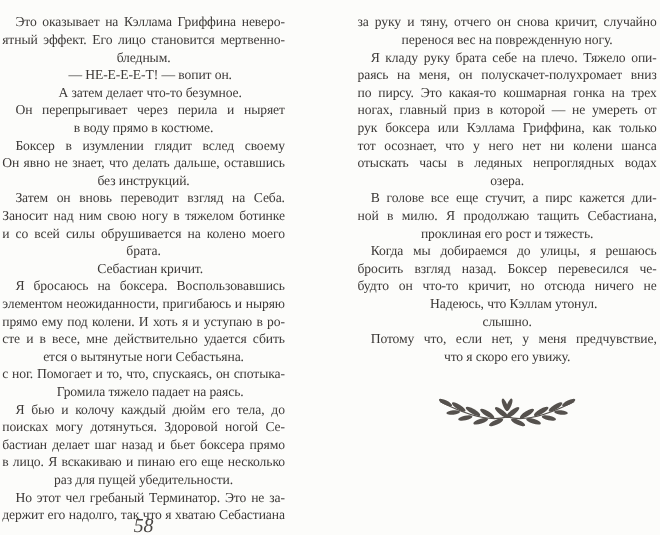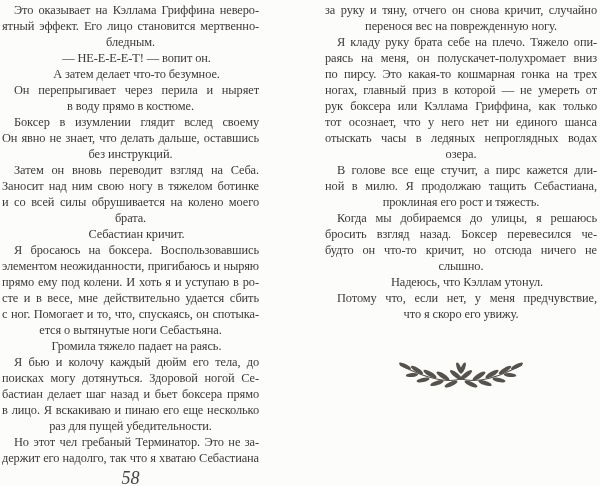--- a/index.html
+++ b/index.html
@@ -7,21 +7,21 @@
     width: 600px; height: 486px;
     background: #fcfcfa;
     color: #3d3a38;
     font-family: "Liberation Serif", "DejaVu Serif", serif;
     overflow: hidden;
     position: relative;
   }
   .book { position: absolute; inset: 0; }
   .text-col {
     position: absolute;
-    top: 2px;
+    top: 12px;
   }
   .text-col.left  { left: 2px;   width: 257px; }
   .text-col.right { left: 325px; width: 272px; }
   .line {
     height: 16px;
     line-height: 16px;
     font-size: 12.4px;
     letter-spacing: -0.1px;
     overflow: hidden;
     text-align: center;
@@ -67,53 +67,53 @@
       <div class="line">без инструкций.</div>
       <div class="line indent just">Затем он вновь переводит взгляд на Себа.</div>
       <div class="line just">Заносит над ним свою ногу в тяжелом ботинке</div>
       <div class="line just">и со всей силы обрушивается на колено моего</div>
       <div class="line">брата.</div>
       <div class="line indent">Себастиан кричит.</div>
       <div class="line indent just">Я бросаюсь на боксера. Воспользовавшись</div>
       <div class="line just">элементом неожиданности, пригибаюсь и ныряю</div>
       <div class="line just">прямо ему под колени. И хоть я и уступаю в ро-</div>
       <div class="line just">сте и в весе, мне действительно удается сбить его</div>
+      <div class="line">ется о вытянутые ноги Себастьяна.</div>
       <div class="line just">с ног. Помогает и то, что, спускаясь, он спотыка-</div>
-      <div class="line">ется о вытянутые ноги Себастьяна.</div>
       <div class="line indent">Громила тяжело падает на раясь.</div>
       <div class="line indent just">Я бью и колочу каждый дюйм его тела, до</div>
       <div class="line just">поисках могу дотянуться. Здоровой ногой Се-</div>
       <div class="line just">бастиан делает шаг назад и бьет боксера прямо</div>
       <div class="line just">в лицо. Я вскакиваю и пинаю его еще несколько</div>
       <div class="line">раз для пущей убедительности.</div>
       <div class="line indent just">Но этот чел гребаный Терминатор. Это не за-</div>
       <div class="line just">держит его надолго, так что я хватаю Себастиана</div>
     </div>
 
   <div class="page-number">58</div>
 
   <div class="text-col right">
       <div class="line just">за руку и тяну, отчего он снова кричит, случайно</div>
       <div class="line">перенося вес на поврежденную ногу.</div>
       <div class="line indent just">Я кладу руку брата себе на плечо. Тяжело опи-</div>
       <div class="line just">раясь на меня, он полускачет-полухромает вниз</div>
       <div class="line just">по пирсу. Это какая-то кошмарная гонка на трех</div>
       <div class="line just">ногах, главный приз в которой — не умереть от</div>
       <div class="line just">рук боксера или Кэллама Гриффина, как только</div>
-      <div class="line just">тот осознает, что у него нет ни единого шанса</div>
+      <div class="line just">тот осознает, что у него нет ни колени шанса</div>
       <div class="line just">отыскать часы в ледяных непроглядных водах</div>
       <div class="line">озера.</div>
       <div class="line indent just">В голове все еще стучит, а пирс кажется дли-</div>
       <div class="line just">ной в милю. Я продолжаю тащить Себастиана,</div>
       <div class="line">проклиная его рост и тяжесть.</div>
       <div class="line indent just">Когда мы добираемся до улицы, я решаюсь</div>
       <div class="line just">бросить взгляд назад. Боксер перевесился че-</div>
       <div class="line just">будто он что-то кричит, но отсюда ничего не</div>
+      <div class="line indent">Надеюсь, что Кэллам утонул.</div>
       <div class="line">слышно.</div>
-      <div class="line indent">Надеюсь, что Кэллам утонул.</div>
       <div class="line indent just">Потому что, если нет, у меня предчувствие,</div>
       <div class="line">что я скоро его увижу.</div>
     </div>
 
   <div class="ornament">
     <svg width="132" height="38" viewBox="0 0 132 38">
       <defs>
         <g id="branch">
           <path d="M66,24 C80,28 100,24 127,10" fill="none" stroke="#55514d" stroke-width="1.1"></path>
           <ellipse cx="0" cy="0" rx="7.5" ry="2.3" fill="#55514d" transform="translate(71,20) rotate(-38)"></ellipse>

